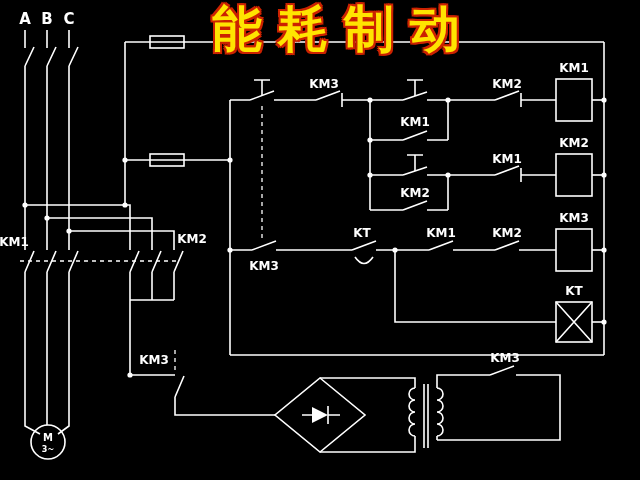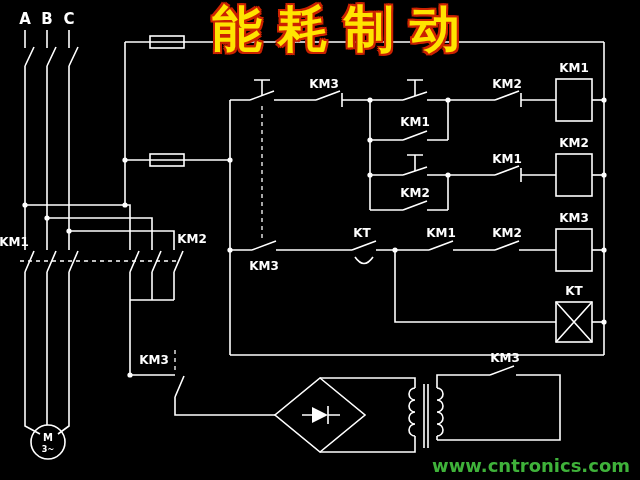--- a/index.html
+++ b/index.html
@@ -167,15 +167,14 @@
     <circle class="dot" cx="448" cy="175" r="2.6"></circle>
         <circle class="dot" cx="604" cy="100" r="2.6"></circle>
     <circle class="dot" cx="604" cy="175" r="2.6"></circle>
         <circle class="dot" cx="604" cy="250" r="2.6"></circle>
     <circle class="dot" cx="604" cy="322" r="2.6"></circle>
         <circle class="dot" cx="130" cy="375" r="2.6"></circle>
   </g>
 </svg>
 
 <div id="title-banner">能耗制动</div>
-<div id="watermark">www.cntronics.com</div>
 
 </div>
 
 </body></html>

